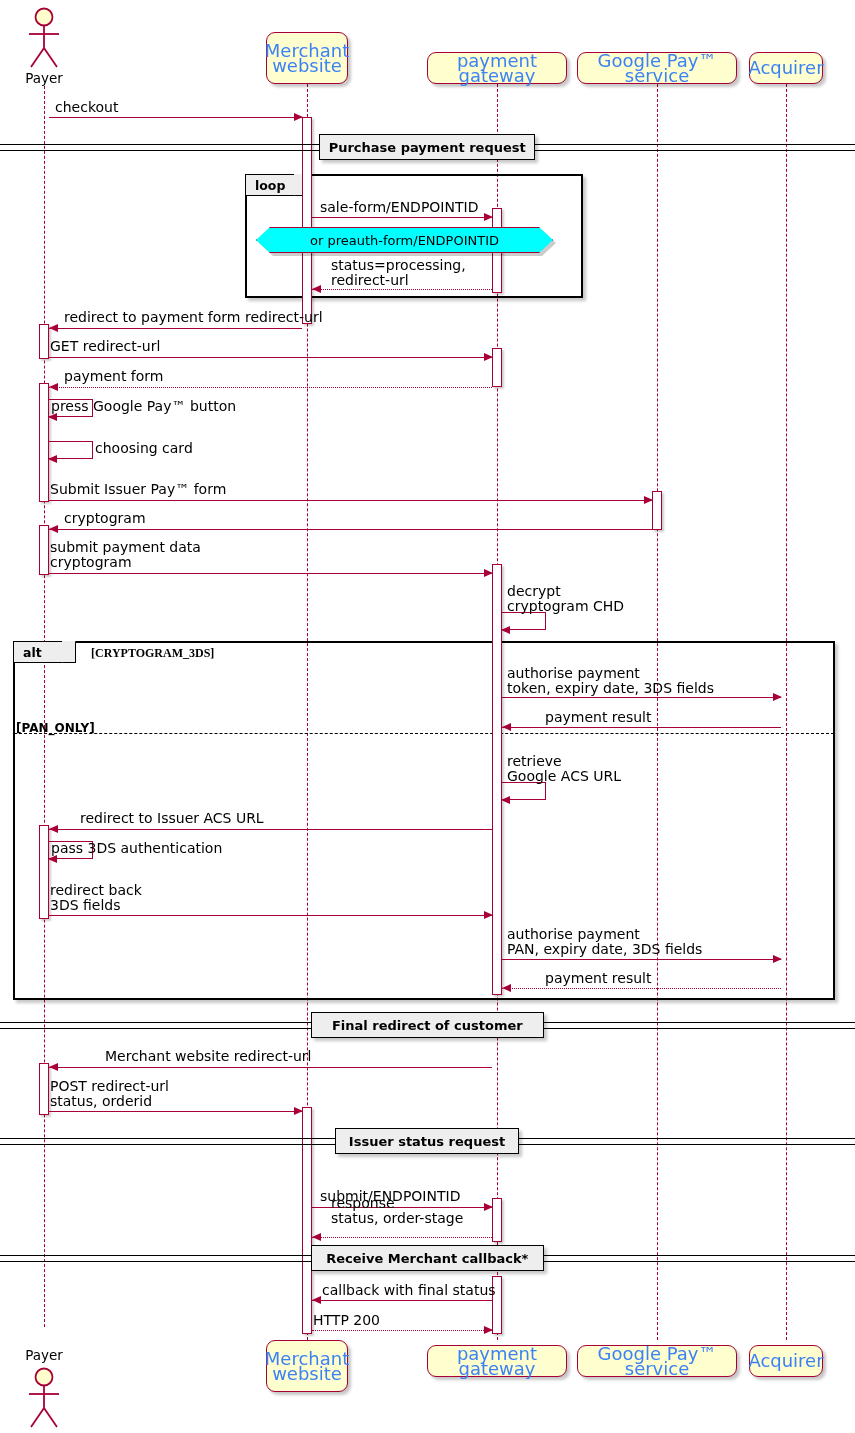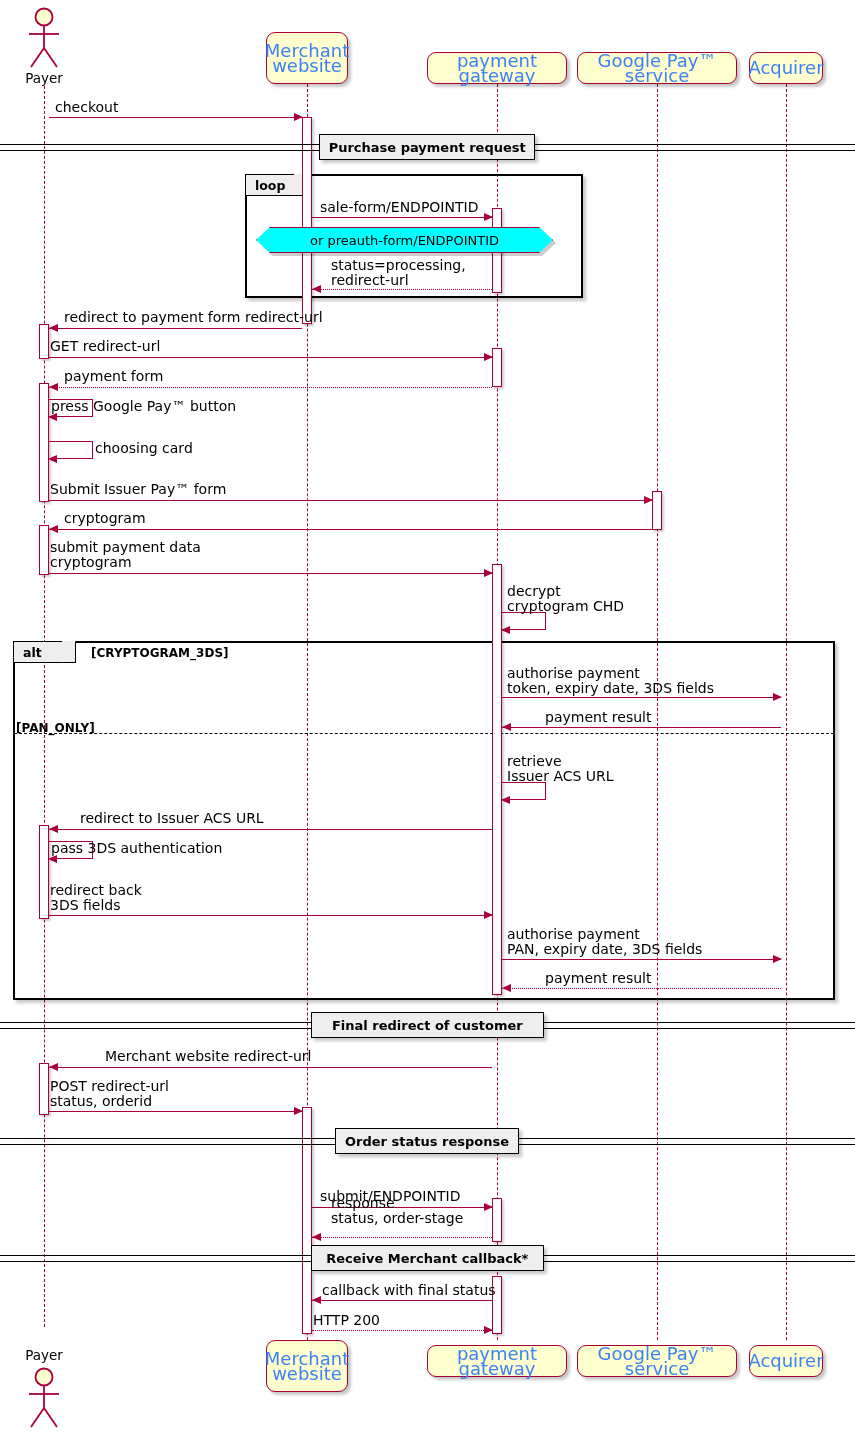--- a/index.html
+++ b/index.html
@@ -73,21 +73,21 @@
   <div id="layer">
       <div class="lifeline" style="left: 44px; top: 86px; height: 1241px;"></div>
       <div class="lifeline" style="left: 307px; top: 84px; height: 1256px;"></div>
       <div class="lifeline" style="left: 497px; top: 84px; height: 1256px;"></div>
       <div class="lifeline" style="left: 657px; top: 84px; height: 1256px;"></div>
       <div class="lifeline" style="left: 786px; top: 84px; height: 1256px;"></div>
       <div class="frame" style="left: 245px; top: 174px; width: 338px; height: 124px;"></div>
       <div class="frame-tab" style="left: 246px; top: 175px; width: 62px; height: 21px;">loop</div>
       <div class="frame" style="left: 13px; top: 641px; width: 822px; height: 359px;"></div>
       <div class="frame-tab" style="left: 14px; top: 642px; width: 62px; height: 21px;">alt</div>
-      <div class="frame-cond" style="left: 91px; top: 646px;">[CRYPTOGRAM_3DS]</div>
+      <div class="frame-cond" style="left: 91px; top: 646px; font-family: Liberation Serif, serif;">[CRYPTOGRAM_3DS]</div>
       <div class="frame-divider" style="left: 14px; top: 733px; width: 820px;"></div>
       <div class="frame-cond" style="left: 16px; top: 721px;">[PAN_ONLY]</div>
       <div class="activation" style="left: 302px; top: 117px; width: 10px; height: 207px;"></div>
       <div class="activation" style="left: 492px; top: 208px; width: 10px; height: 85px;"></div>
       <div class="activation" style="left: 39px; top: 324px; width: 10px; height: 35px;"></div>
       <div class="activation" style="left: 492px; top: 348px; width: 10px; height: 39px;"></div>
       <div class="activation" style="left: 39px; top: 383px; width: 10px; height: 119px;"></div>
       <div class="activation" style="left: 652px; top: 491px; width: 10px; height: 39px;"></div>
       <div class="activation" style="left: 39px; top: 525px; width: 10px; height: 50px;"></div>
       <div class="activation" style="left: 492px; top: 564px; width: 10px; height: 431px;"></div>
@@ -138,21 +138,21 @@
       <div class="msg-line" style="left: 502px; top: 697px; width: 279px;"></div>
       <div class="arrowhead right" style="left: 773px; top: 692.5px;"></div>
       <div class="msg-label" style="left: 507px; top: 666px;">authorise payment
 token, expiry date, 3DS fields</div>
       <div class="msg-line" style="left: 502px; top: 727px; width: 279px;"></div>
       <div class="arrowhead left" style="left: 502px; top: 722.5px;"></div>
       <div class="msg-label" style="left: 545px; top: 710px;">payment result</div>
       <div class="selfmsg" style="left: 501px; top: 782px; width: 45px; height: 18px;"></div>
       <div class="arrowhead left" style="left: 501px; top: 795.5px;"></div>
       <div class="msg-label" style="left: 507px; top: 754px;">retrieve
-Issuer ACS URL</div>
+Google ACS URL</div>
       <div class="msg-line" style="left: 49px; top: 829px; width: 443px;"></div>
       <div class="arrowhead left" style="left: 49px; top: 824.5px;"></div>
       <div class="msg-label" style="left: 80px; top: 811px;">redirect to Issuer ACS URL</div>
       <div class="selfmsg" style="left: 48px; top: 841px; width: 45px; height: 18px;"></div>
       <div class="arrowhead left" style="left: 48px; top: 854.5px;"></div>
       <div class="msg-label" style="left: 51px; top: 841px;">pass 3DS authentication</div>
       <div class="msg-line" style="left: 49px; top: 915px; width: 443px;"></div>
       <div class="arrowhead right" style="left: 484px; top: 910.5px;"></div>
       <div class="msg-label" style="left: 50px; top: 883px;">redirect back
 3DS fields</div>
@@ -186,21 +186,21 @@
       <div class="hexnote-shadow" style="left: 259px; top: 230px; width: 297px; height: 26px;"></div>
       <div class="hexnote" style="left: 256px; top: 227px; width: 297px; height: 26px;">or preauth-form/ENDPOINTID</div>
       <div class="divider-rule" style="left: 0px; top: 144px; width: 855px;"></div>
       <div class="divider-rule" style="left: 0px; top: 150px; width: 855px;"></div>
       <div class="divider-box" style="left: 319px; top: 134px; width: 216.4px; height: 26px;">Purchase payment request</div>
       <div class="divider-rule" style="left: 0px; top: 1022px; width: 855px;"></div>
       <div class="divider-rule" style="left: 0px; top: 1028px; width: 855px;"></div>
       <div class="divider-box" style="left: 311px; top: 1012px; width: 232.6px; height: 26px;">Final redirect of customer</div>
       <div class="divider-rule" style="left: 0px; top: 1138px; width: 855px;"></div>
       <div class="divider-rule" style="left: 0px; top: 1144px; width: 855px;"></div>
-      <div class="divider-box" style="left: 335px; top: 1128px; width: 184px; height: 26px;">Order status response</div>
+      <div class="divider-box" style="left: 335px; top: 1128px; width: 184px; height: 26px;">Issuer status request</div>
       <div class="divider-rule" style="left: 0px; top: 1255px; width: 855px;"></div>
       <div class="divider-rule" style="left: 0px; top: 1261px; width: 855px;"></div>
       <div class="divider-box" style="left: 311px; top: 1245px; width: 232.6px; height: 26px;">Receive Merchant callback*</div>
       <svg width="46" height="62" style="position: absolute; left: 21px; top: 6px;">
         <circle cx="23" cy="11" r="8.5" fill="#FEFECE" stroke="#A80036" stroke-width="1.8"></circle>
         <line x1="23" y1="20" x2="23" y2="42" stroke="#A80036" stroke-width="1.8"></line>
         <line x1="8" y1="28" x2="38" y2="28" stroke="#A80036" stroke-width="1.8"></line>
         <line x1="23" y1="42" x2="10" y2="61" stroke="#A80036" stroke-width="1.8"></line>
         <line x1="23" y1="42" x2="36" y2="61" stroke="#A80036" stroke-width="1.8"></line>
       </svg>

